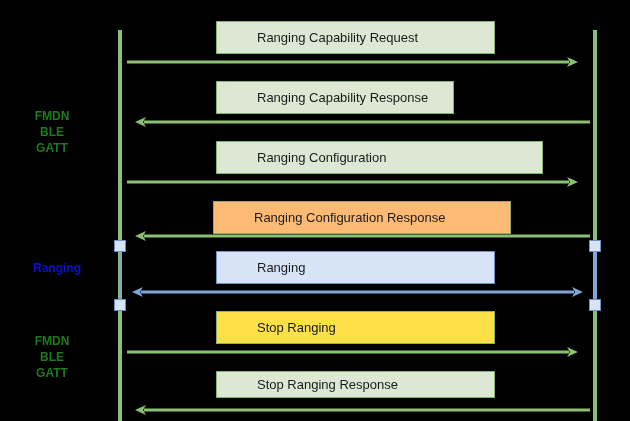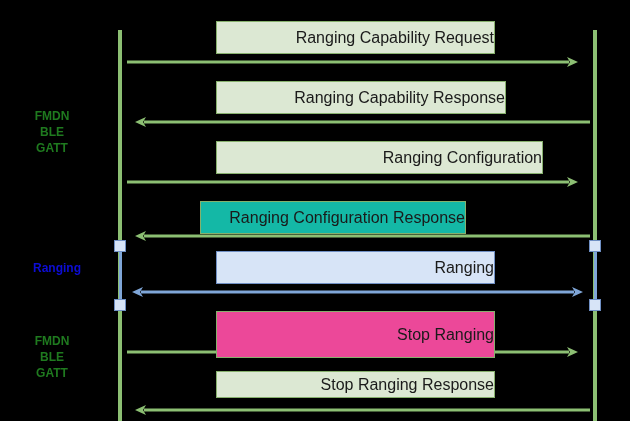--- a/index.html
+++ b/index.html
@@ -40,24 +40,25 @@
   }
   .phase-label.green { color: #1f7a1f; }
   .phase-label.blue  { color: #0d0dd6; }
 
   
   .msg-box {
     position: absolute;
     box-sizing: border-box;
     display: flex;
     align-items: center;
-    justify-content: flex-end;
-    font-size: 16px;
+    justify-content: flex-start;
+    font-size: 13px;
     color: #1a1a1a;
     text-align: center;
+    padding-left: 40px;
   }
   .msg-box.green {
     background: #dce8d3;
     border: 1px solid #86b06c;
   }
   .msg-box.blue {
     background: #d7e4f7;
     border: 1px solid #6f8fc4;
   }
 
@@ -122,33 +123,33 @@
         <svg width="455" height="12">
           <rect x="9" y="4.5" width="446" height="3" fill="#8cbf73"></rect>
           <polygon points="0,6 11,1 8,6 11,11" fill="#8cbf73"></polygon>
         </svg>
       </div>
     </div>
   <div id="boxes-layer">
       <div class="msg-box green" style="left: 216px; top: 21px; width: 279px; height: 33px; background: rgb(220, 232, 211); border-color: rgb(134, 176, 108);">
         <span>Ranging Capability Request</span>
       </div>
-      <div class="msg-box green" style="left: 216px; top: 81px; width: 290px; height: 33px; background: rgb(220, 232, 211); border-color: rgb(134, 176, 108);">
+      <div class="msg-box green" style="left: 216px; top: 81px; width: 238px; height: 33px; background: rgb(220, 232, 211); border-color: rgb(134, 176, 108);">
         <span>Ranging Capability Response</span>
       </div>
       <div class="msg-box green" style="left: 216px; top: 141px; width: 327px; height: 33px; background: rgb(220, 232, 211); border-color: rgb(134, 176, 108);">
         <span>Ranging Configuration</span>
       </div>
-      <div class="msg-box green" style="left: 200px; top: 201px; width: 266px; height: 33px; background: #14b8a6; border-color: rgb(134, 176, 108);">
+      <div class="msg-box green" style="left: 213px; top: 201px; width: 298px; height: 33px; background: #fdba74; border-color: rgb(134, 176, 108);">
         <span>Ranging Configuration Response</span>
       </div>
       <div class="msg-box blue" style="left: 216px; top: 251px; width: 279px; height: 33px; background: rgb(215, 228, 247); border-color: rgb(111, 143, 196);">
         <span>Ranging</span>
       </div>
-      <div class="msg-box green" style="left: 216px; top: 311px; width: 279px; height: 47px; background: #ec4899; border-color: rgb(134, 176, 108);">
+      <div class="msg-box green" style="left: 216px; top: 311px; width: 279px; height: 33px; background: #fde047; border-color: rgb(134, 176, 108);">
         <span>Stop Ranging</span>
       </div>
       <div class="msg-box green" style="left: 216px; top: 371px; width: 279px; height: 27px; background: rgb(220, 232, 211); border-color: rgb(134, 176, 108);">
         <span>Stop Ranging Response</span>
       </div>
     </div>
   <div id="markers-layer">
       <div style="position: absolute; left: 114px; top: 240px; width: 12px; height: 12px; box-sizing: border-box; background: rgb(215, 228, 247); border: 1px solid rgb(111, 143, 196);"></div>
       <div style="position: absolute; left: 114px; top: 299px; width: 12px; height: 12px; box-sizing: border-box; background: rgb(215, 228, 247); border: 1px solid rgb(111, 143, 196);"></div>
       <div style="position: absolute; left: 589px; top: 240px; width: 12px; height: 12px; box-sizing: border-box; background: rgb(215, 228, 247); border: 1px solid rgb(111, 143, 196);"></div>

